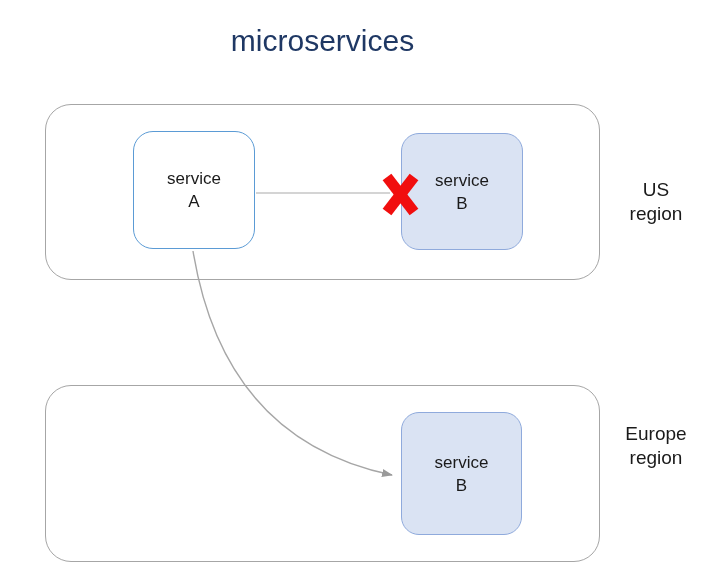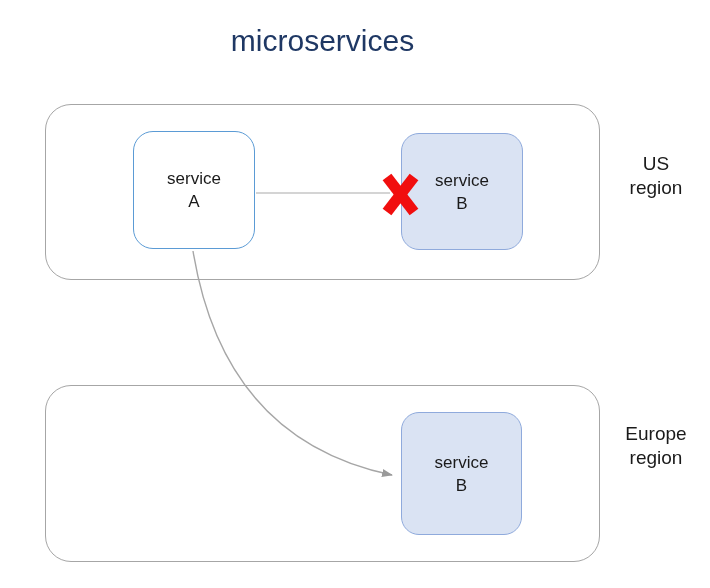--- a/index.html
+++ b/index.html
@@ -30,21 +30,21 @@
   .region-us { left: 45px; top: 104px; width: 553px; height: 174px; }
   .region-europe { left: 45px; top: 385px; width: 553px; height: 175px; }
   .region-label {
     position: absolute;
     width: 104px;
     text-align: center;
     font-size: 19px;
     line-height: 24px;
     color: #1a1a1a;
   }
-  .region-label-us { left: 604px; top: 152px; }
+  .region-label-us { left: 604px; top: 178px; }
   .region-label-europe { left: 604px; top: 422px; }
   .node {
     position: absolute;
     display: flex;
     flex-direction: column;
     align-items: center;
     justify-content: center;
     font-size: 17px;
     line-height: 23px;
     color: #1a1a1a;

